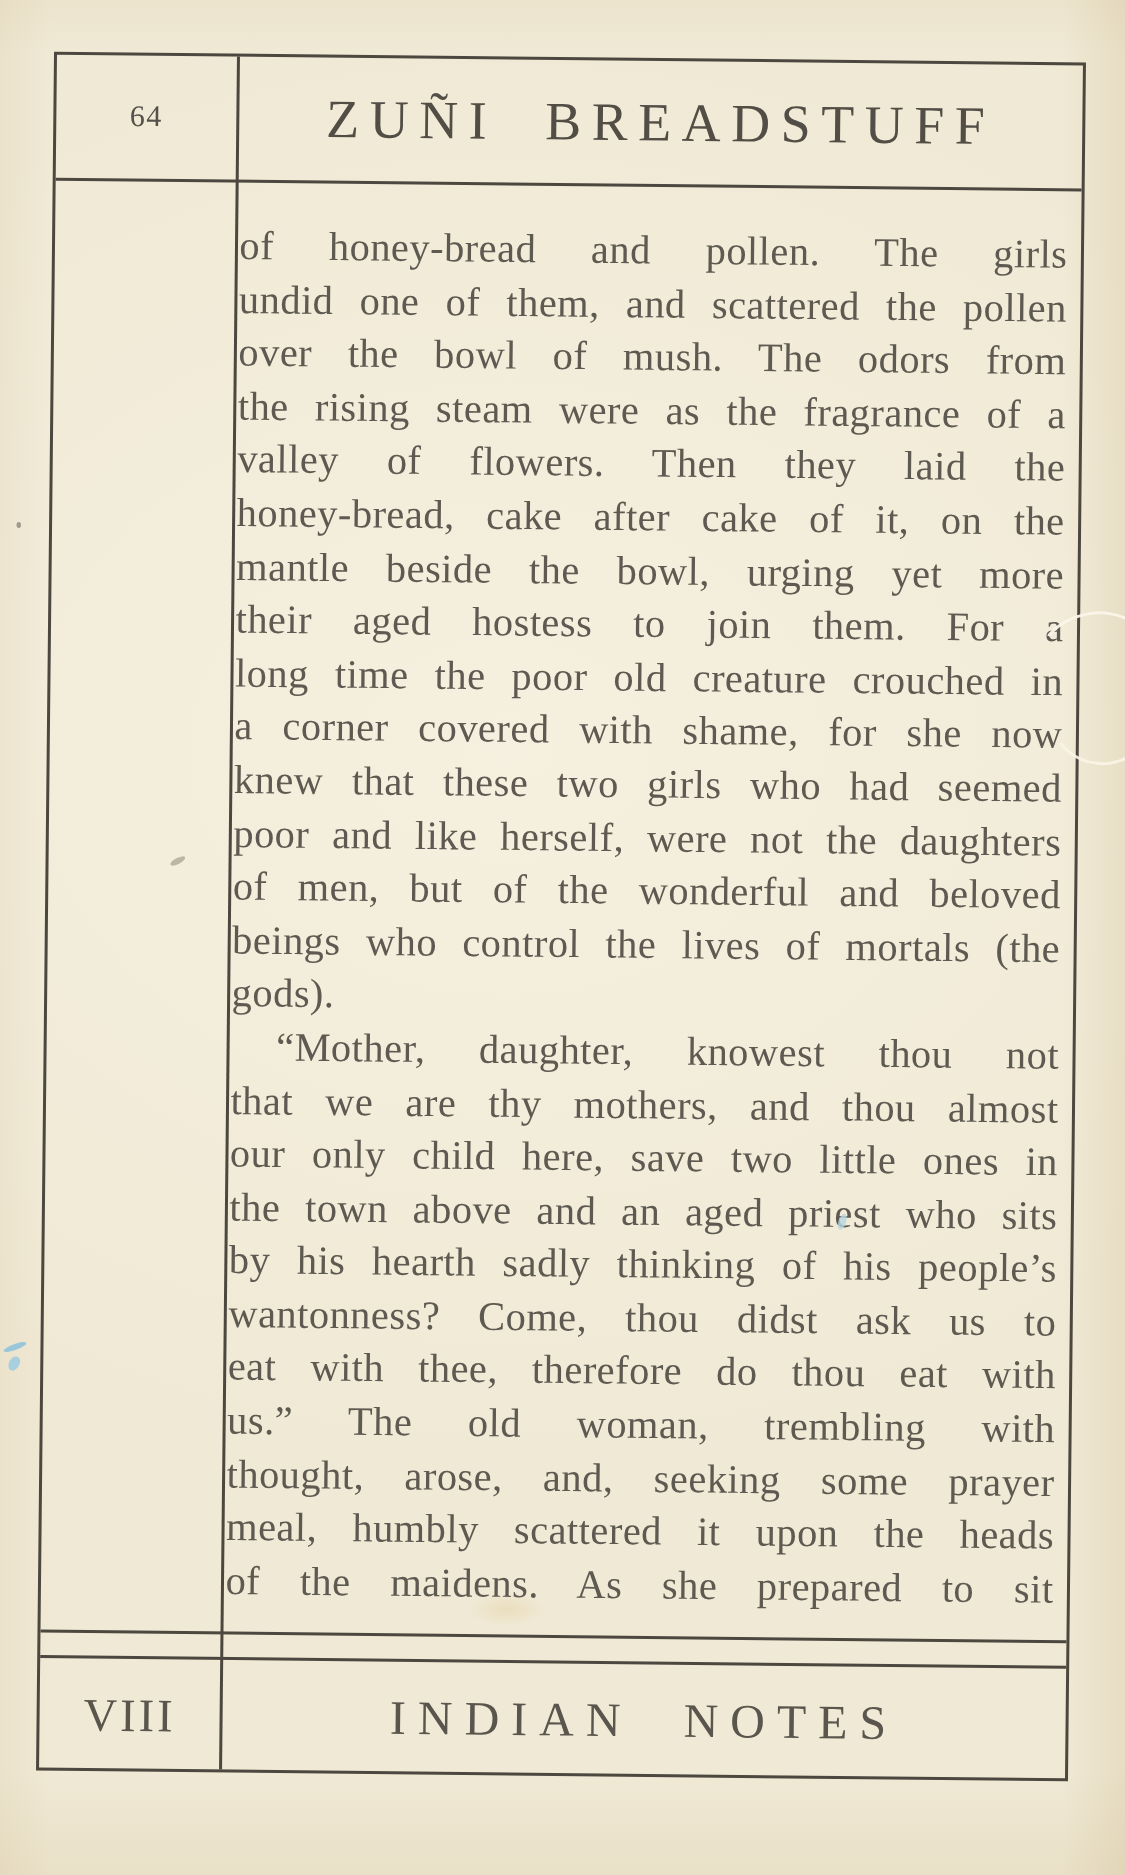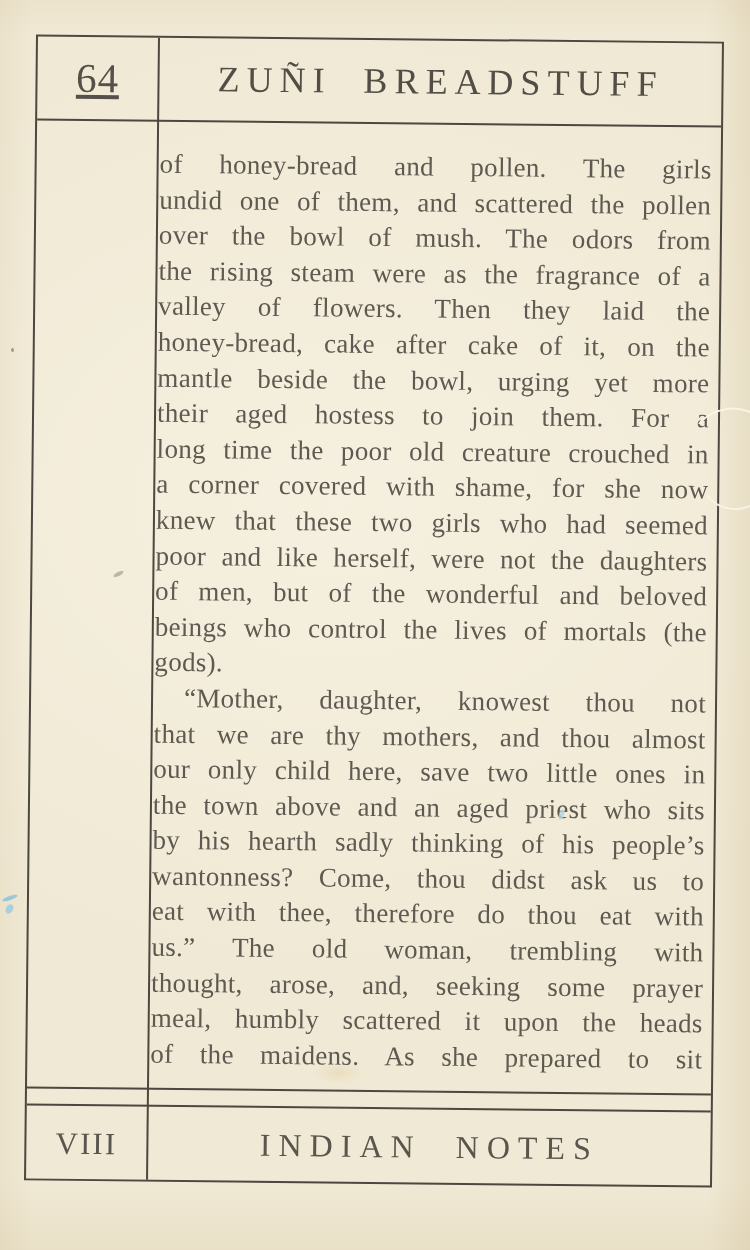--- a/index.html
+++ b/index.html
@@ -31,21 +31,21 @@
     background:#4c473f;
   }
   .rule { position:absolute; left:0; right:0; height:2px; background:#4c473f; }
   .rule.header-rule { top:82px; }
   .rule.body-rule   { top:1050px; }
   .rule.footer-rule { top:1067px; }
 
   .cell { position:absolute; display:flex; align-items:center; justify-content:center; }
 
   .page-number-cell { left:0; top:0; width:120px; height:82px; }
-  .page-number { font-size:41px; color:#55514a; letter-spacing:1px;text-decoration:underline; }
+  .page-number { font-size:20px; color:#55514a; letter-spacing:1px; }
 
   .title-cell { left:122px; right:0; top:0; height:82px; }
   .page-title {
     font-size:36px; color:#524e46;
     letter-spacing:7px; word-spacing:16px; white-space:nowrap;
   }
 
   .body-text {
     position:absolute; left:123px; right:9px; top:109px;
     font-size:27px; line-height:35.6px; color:#5e5a51;

